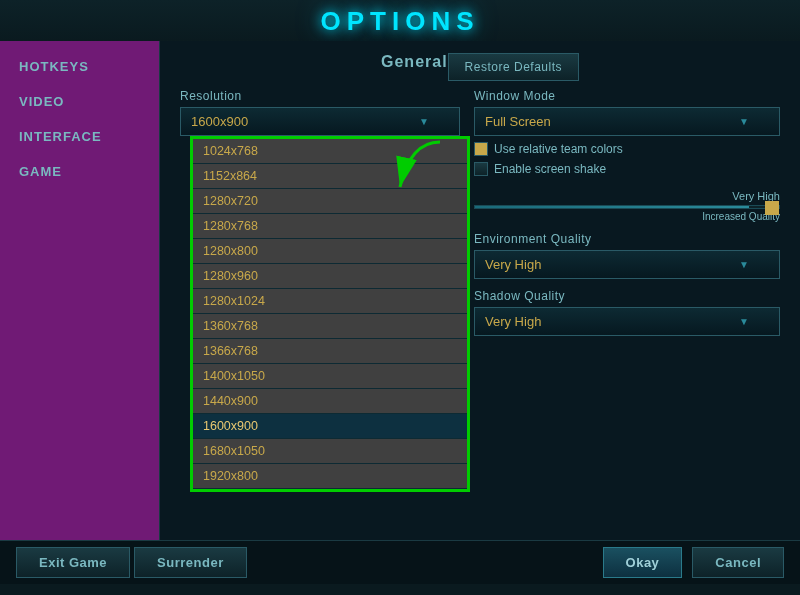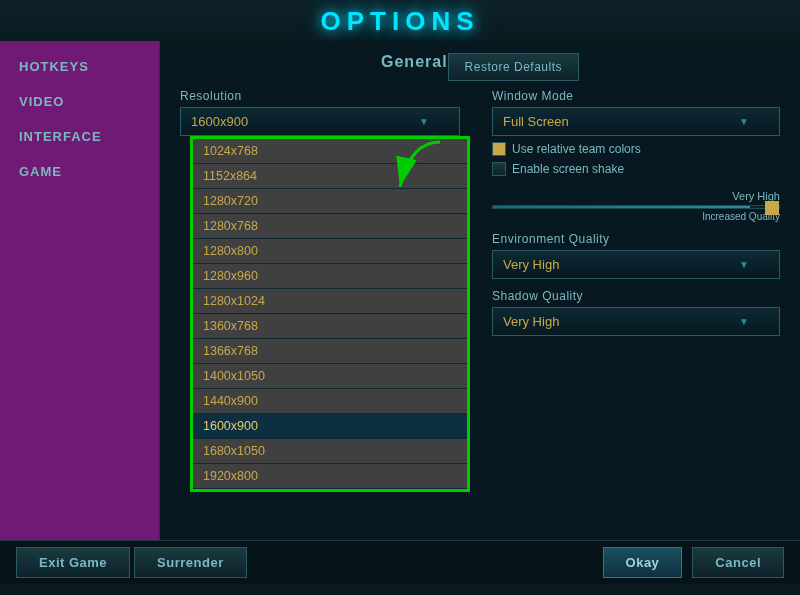--- a/index.html
+++ b/index.html
@@ -86,21 +86,21 @@
       border: 1px solid #2a5a66;
       color: #7ab8c0;
       padding: 6px 16px;
       font-size: 12px;
       cursor: pointer;
       letter-spacing: 0.5px;
     }
 
     .two-col {
       display: flex;
-      gap: 32px;
+      gap: 14px;
     }
 
     .left-col {
       width: 280px;
       position: relative;
     }
 
     .right-col {
       flex: 1;
     }

